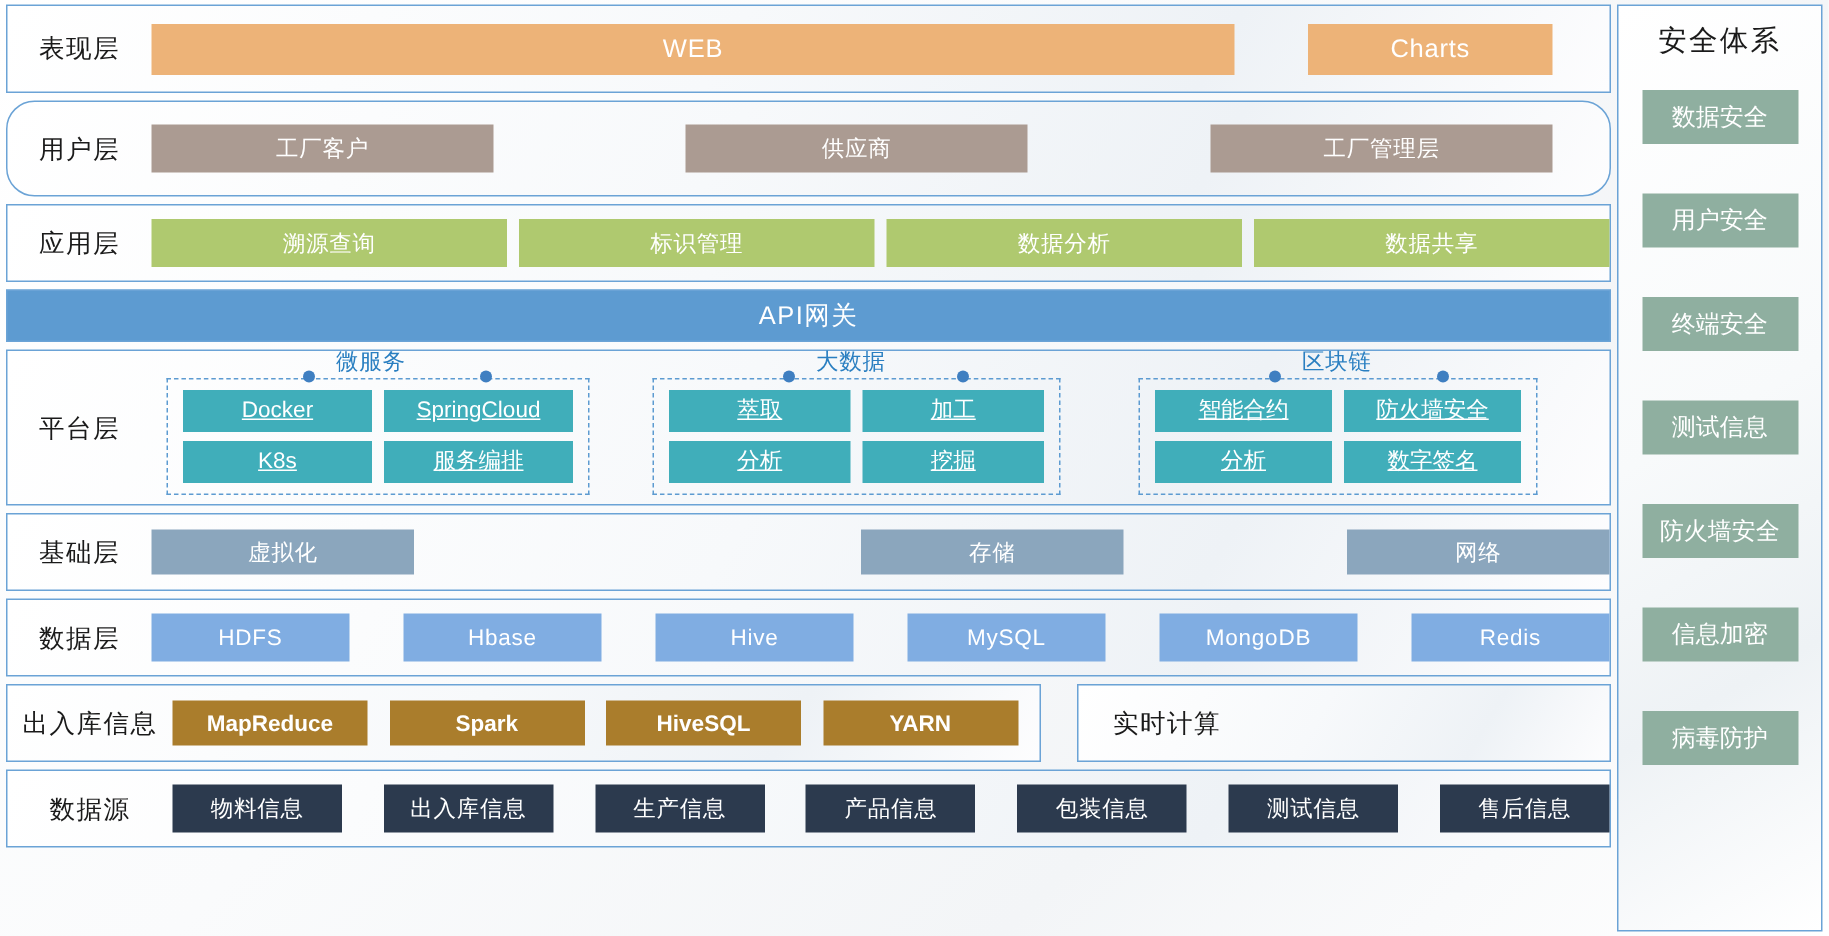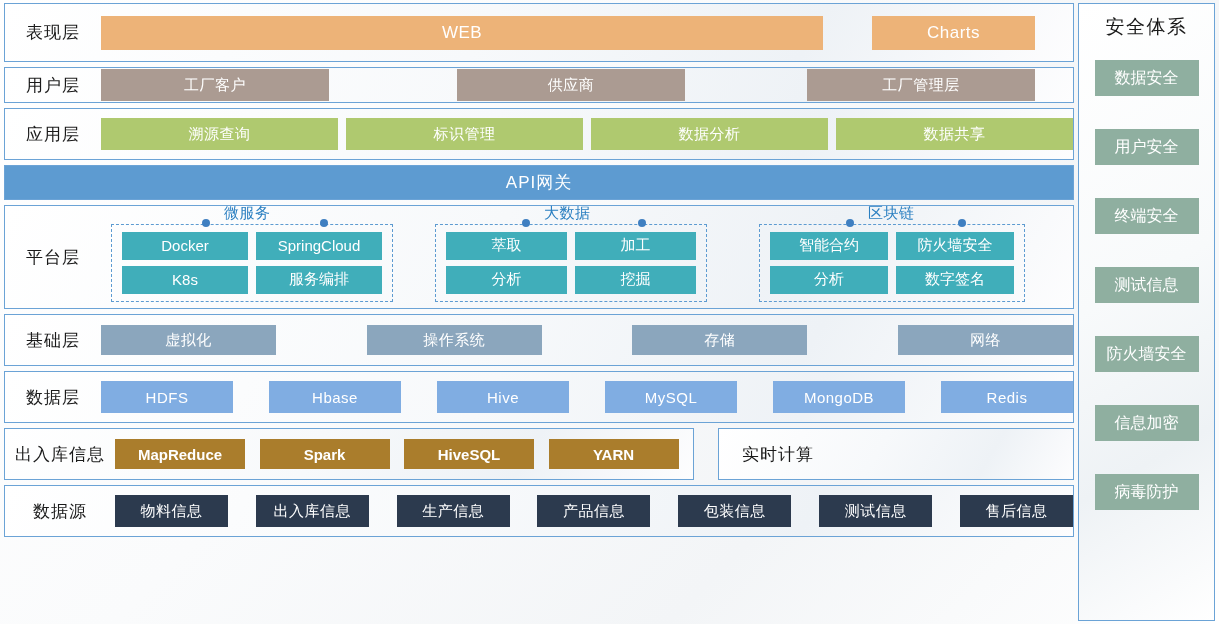--- a/index.html
+++ b/index.html
@@ -80,21 +80,21 @@
   }
   .chip-charts {
     background: #edb378;
     height: 34px;
     flex: 0 0 163px;
     margin-left: 49px;
     font-size: 17px;
   }
 
   
-  .row-user { height: 36px; }
+  .row-user { height: 64px; border-radius: 19px; }
   .row-user .row-label { width: 96px; }
   .chip-user {
     background: #ab9b92;
     height: 32px;
     flex: 0 0 228px;
   }
   .gap-user-1 { flex: 0 0 128px; }
   .gap-user-2 { flex: 0 0 122px; }
 
   
@@ -171,20 +171,21 @@
   .chip-teal {
     background: #40aeba;
     height: 28px;
     flex: 1 1 0;
     color: #ffffff;
     display: flex;
     align-items: center;
     justify-content: center;
     font-size: 15px;
     white-space: nowrap;
+    text-decoration: underline;
   }
   .group-micro { width: 282px; margin-left: 10px; }
   .group-micro .group-title { left: 112px; }
   .group-micro .dot-a { left: 90px; }
   .group-micro .dot-b { left: 208px; }
 
   .group-bigdata { width: 272px; margin-left: 42px; }
   .group-bigdata .group-title { left: 108px; }
   .group-bigdata .dot-a { left: 86px; }
   .group-bigdata .dot-b { left: 202px; }
@@ -380,21 +381,20 @@
         </div>
 
       </div>
     </div>
 
     <div class="layer-row row-infra">
       <div class="row-label">基础层</div>
       <div class="row-items">
         <div class="chip chip-infra">虚拟化</div>
         <div class="infra-spacer"></div>
-        <div class="chip chip-infra">操作系统</div>
         <div class="infra-spacer"></div>
         <div class="chip chip-infra">存储</div>
         <div class="infra-spacer"></div>
         <div class="chip chip-infra">网络</div>
       </div>
     </div>
 
     <div class="layer-row row-data">
       <div class="row-label">数据层</div>
       <div class="row-items">

